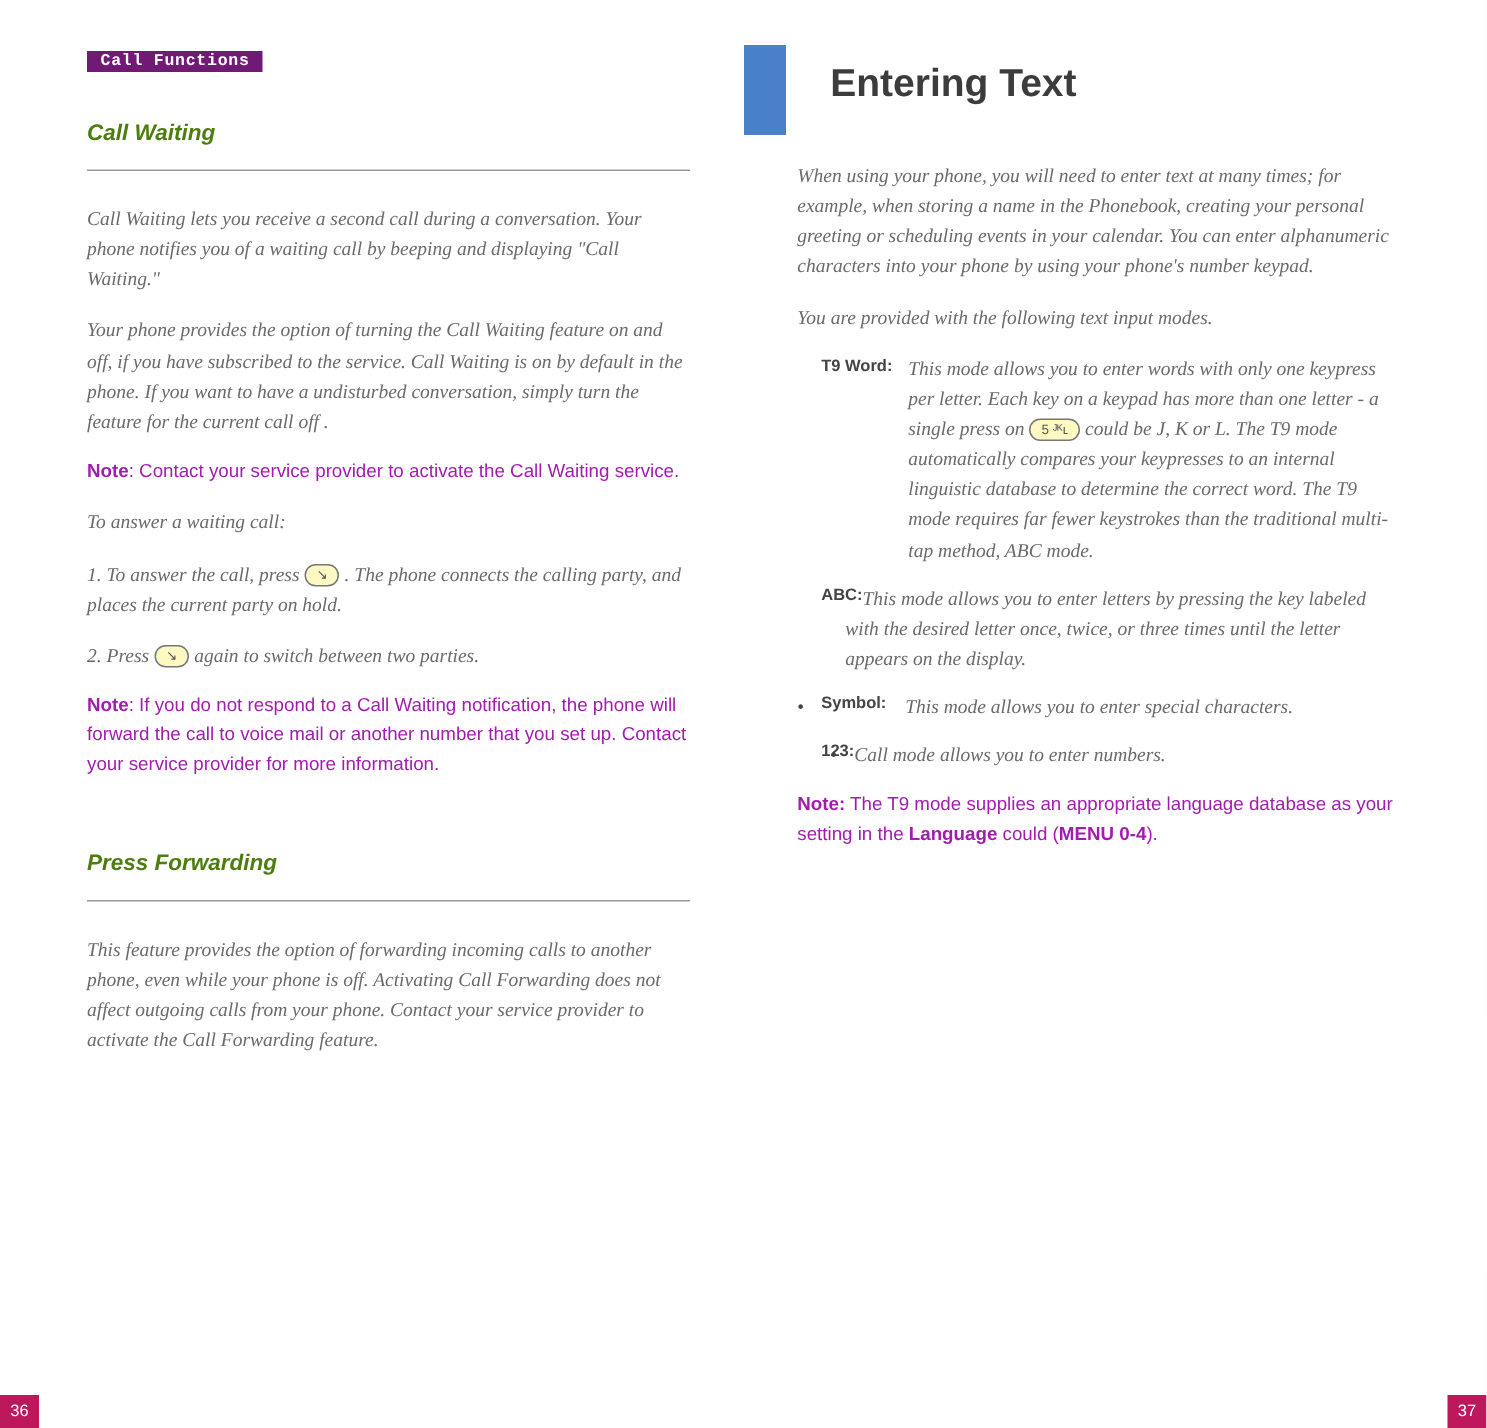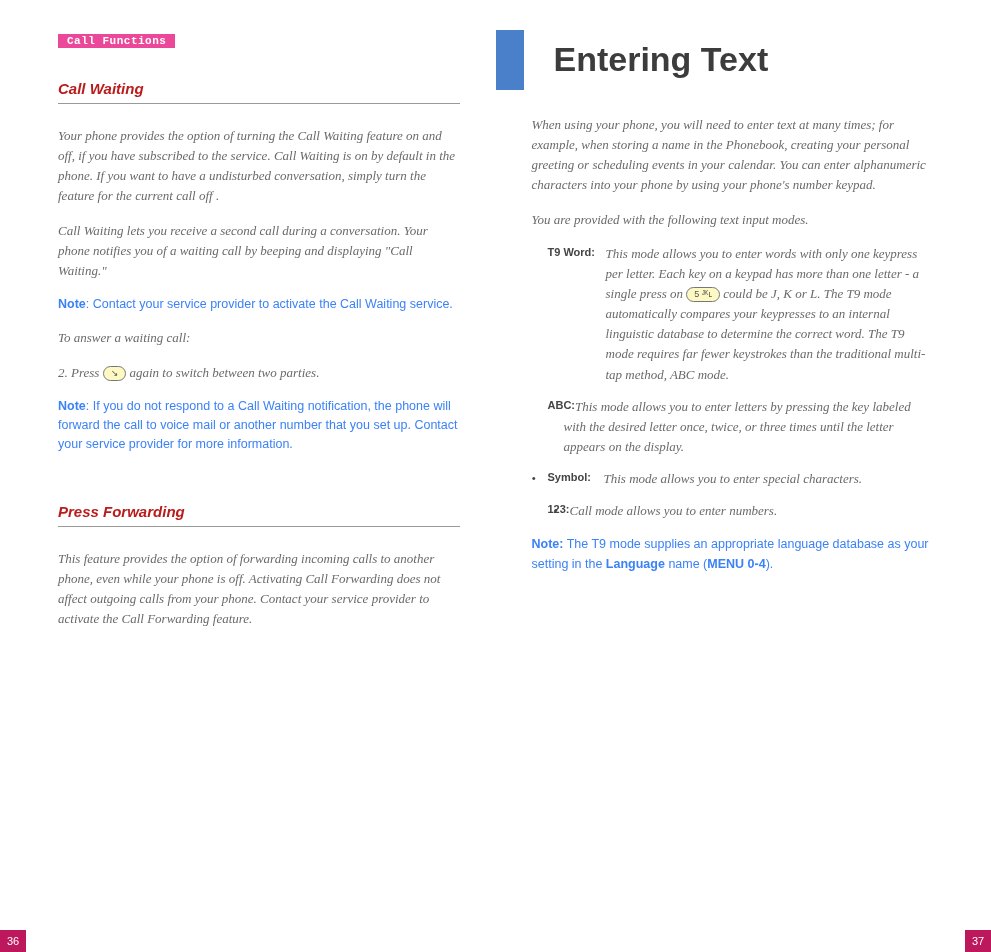--- a/index.html
+++ b/index.html
@@ -16,67 +16,67 @@
     width: 50%;
     height: 100%;
     background: #fff;
     position: relative;
     padding: 30px 36px 20px 58px;
   }
   .page-right {
     padding: 30px 58px 20px 36px;
   }
   .section-tab {
-    background: #ec4899;
+    background: #701a75;
     color: #fff;
     font-family: 'Courier New', monospace;
     font-weight: bold;
     font-size: 11px;
     padding: 1px 9px;
     display: inline-block;
     margin-bottom: 28px;
     letter-spacing: 0.5px;
   }
   .accent-bar {
     position: absolute;
     top: 30px;
     left: 0;
     width: 28px;
     height: 60px;
     background: #4a7fc9;
   }
   .chapter-title {
     font-family: Arial, Helvetica, sans-serif;
-    font-size: 34px;
+    font-size: 26px;
     font-weight: bold;
     color: #3c3c3c;
     margin: 10px 0 36px 22px;
   }
   .section-heading {
     font-family: Arial, Helvetica, sans-serif;
     font-size: 15px;
     font-weight: bold;
     font-style: italic;
-    color: #b91c1c;
+    color: #4d7c0f;
     border-bottom: 1px solid #999;
-    padding-bottom: 6px;
+    padding-bottom: 16px;
     margin-bottom: 22px;
     margin-top: 4px;
   }
   p {
     font-size: 13px;
     line-height: 1.55;
     font-style: italic;
     color: #6a6a6a;
     margin-bottom: 14px;
   }
   p.note {
     font-style: normal;
     font-family: Arial, Helvetica, sans-serif;
-    color: #3b82f6;
+    color: #a21caf;
     font-size: 12.5px;
     line-height: 1.55;
   }
   p.note .bold, .bold { font-weight: bold; }
   .page-num {
     position: absolute;
     bottom: 0;
     width: 26px;
     height: 22px;
     background: #be185d;
@@ -138,29 +138,32 @@
   }
 </style>
 </head>
 <body>
 
 <div class="page">
   <div class="section-tab">Call Functions</div>
 
   <div class="section-heading">Call Waiting</div>
 
+  <p>Call Waiting lets you receive a second call during a conversation. Your phone notifies you of a waiting call by beeping and displaying "Call Waiting."</p>
   <p>Your phone provides the option of turning the Call Waiting feature on and off, if you have subscribed to the service. Call Waiting is on by default in the phone. If you want to have a undisturbed conversation, simply turn the feature for the current call off .</p>
-  <p>Call Waiting lets you receive a second call during a conversation. Your phone notifies you of a waiting call by beeping and displaying "Call Waiting."</p>
 
   <p class="note">
     <span class="bold">Note</span><span>: Contact your service provider to activate the Call Waiting service.</span>
   </p>
 
   <p>To answer a waiting call:</p>
 
+  <p>
+    <span>1. To answer the call, press </span><span class="key-icon">↘</span><span> . The phone connects the calling party, and places the current party on hold.</span>
+  </p>
 
   <p>
     <span>2. Press  </span><span class="key-icon">↘</span><span>  again to switch between two parties.</span>
   </p>
 
   <p class="note">
     <span class="bold">Note</span><span>: If you do not respond to a Call Waiting notification, the phone will forward the call to voice mail or another number that you set up. Contact your service provider for more information.</span>
   </p>
 
   <div class="divider"></div>
@@ -195,17 +198,17 @@
     <span class="label">Symbol:</span>
     <span class="desc" style="margin-left:56px"> This mode allows you to enter special characters.</span>
   </div>
 
   <div class="mode-block bullet" style="position:relative;">
     <span class="label">123:</span>
     <span class="desc-inline"> Call mode allows you to enter numbers.</span>
   </div>
 
   <p class="note" style="margin-top:14px">
-    <span class="bold">Note:</span><span> The T9 mode supplies an appropriate language database as your setting in the </span><span class="bold">Language</span><span> name (</span><span class="bold">MENU 0-4</span><span>).</span>
+    <span class="bold">Note:</span><span> The T9 mode supplies an appropriate language database as your setting in the </span><span class="bold">Language</span><span> could (</span><span class="bold">MENU 0-4</span><span>).</span>
   </p>
 
   <div class="page-num right">37</div>
 </div>
 
 </body></html>

